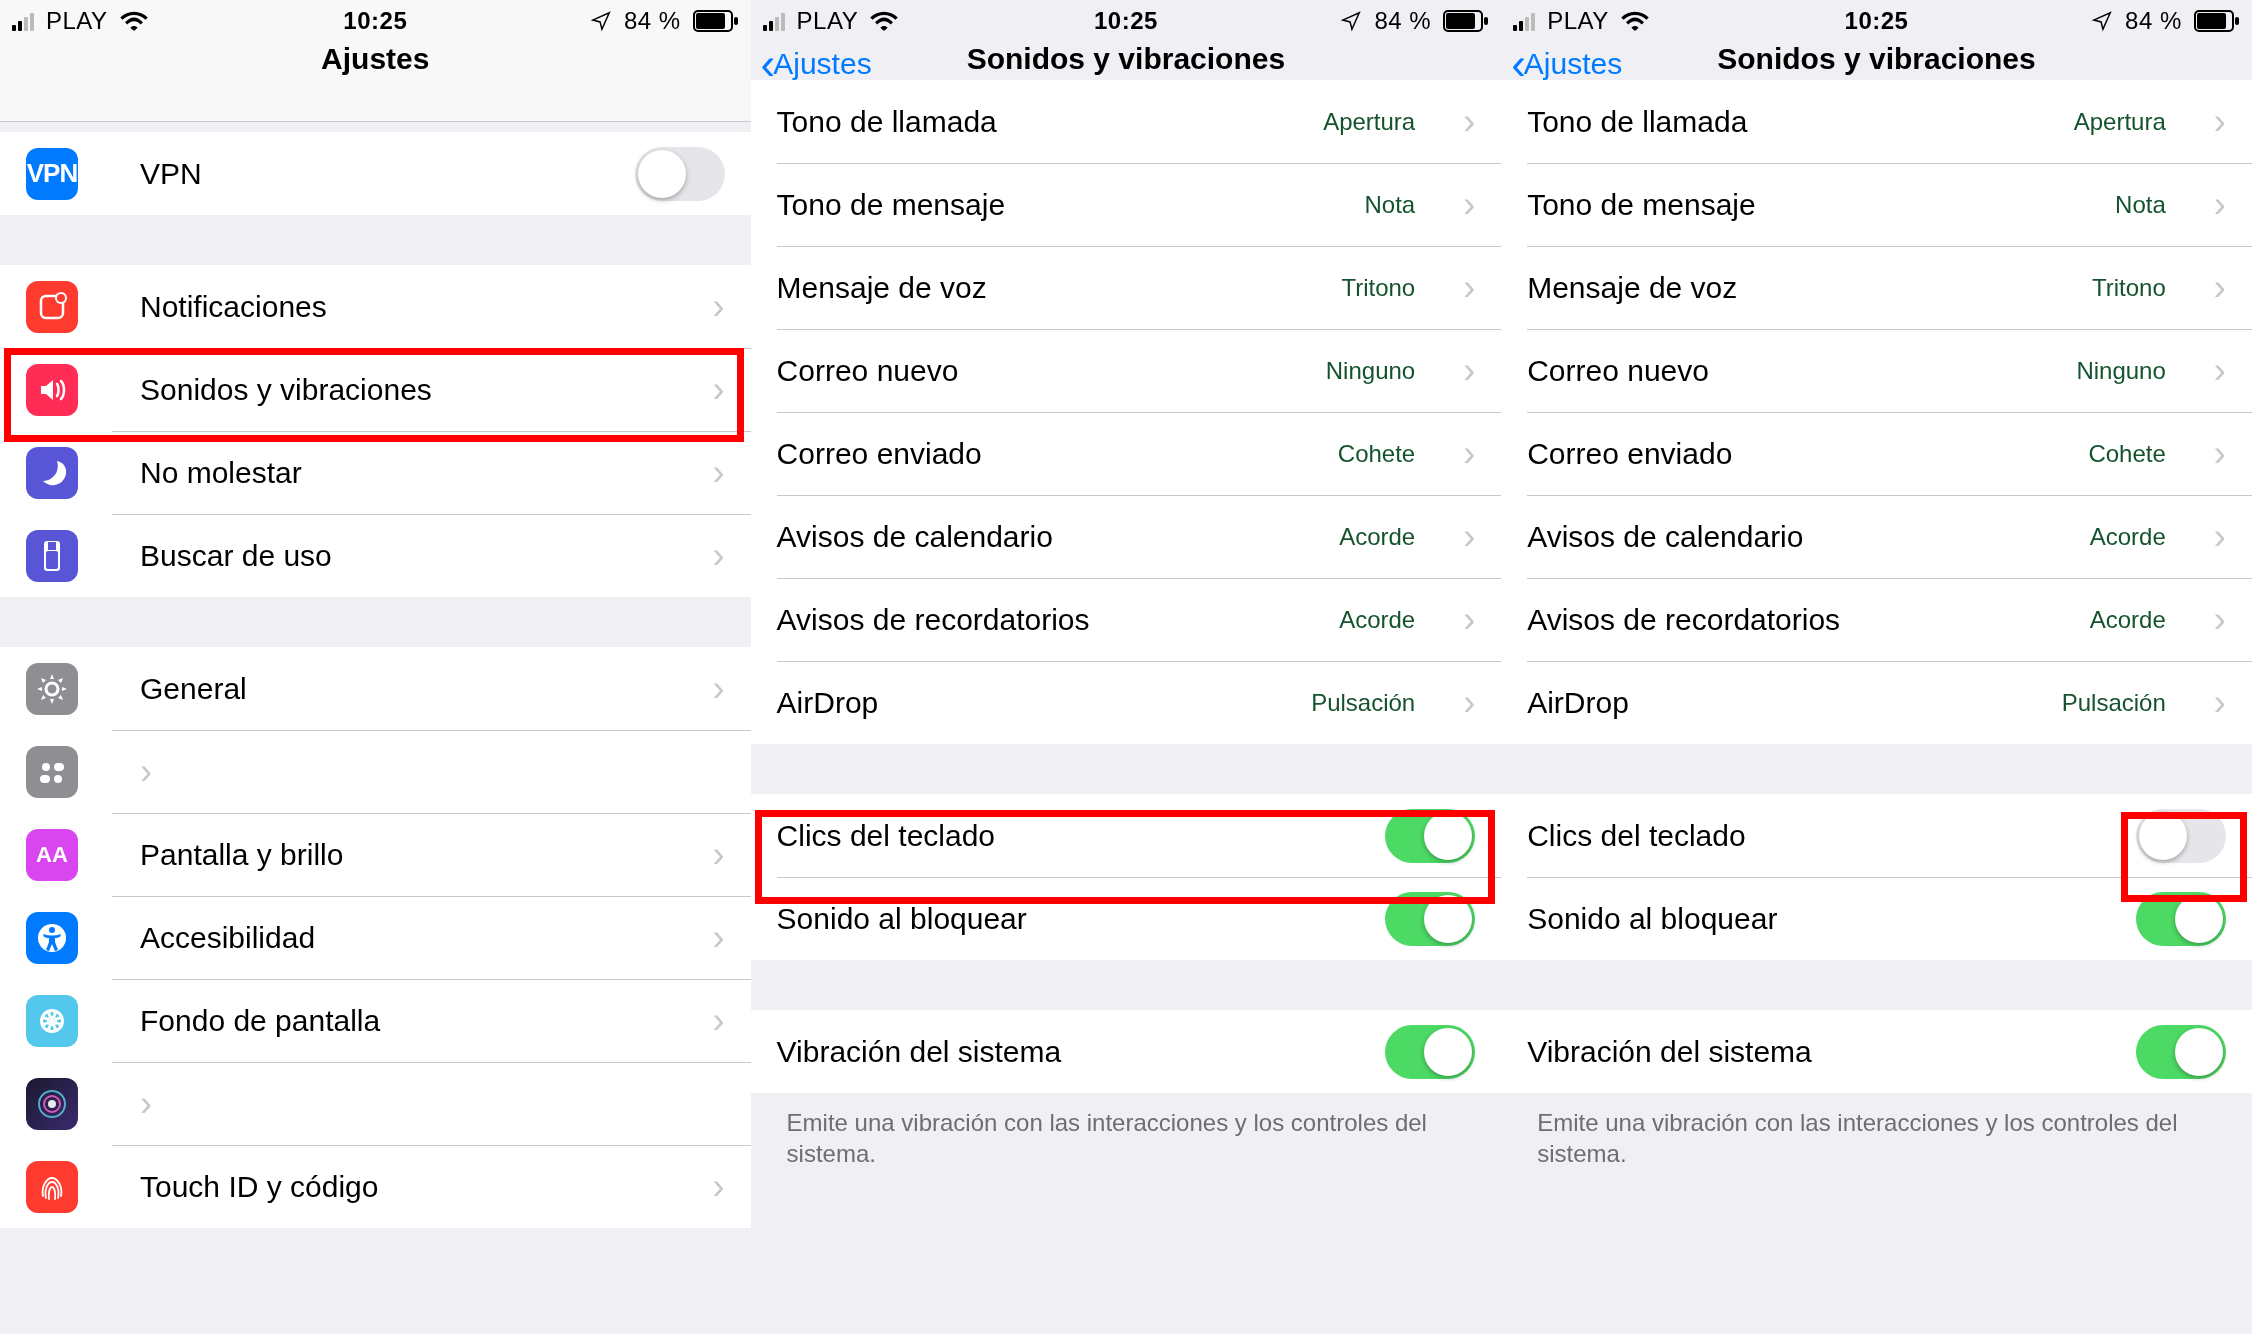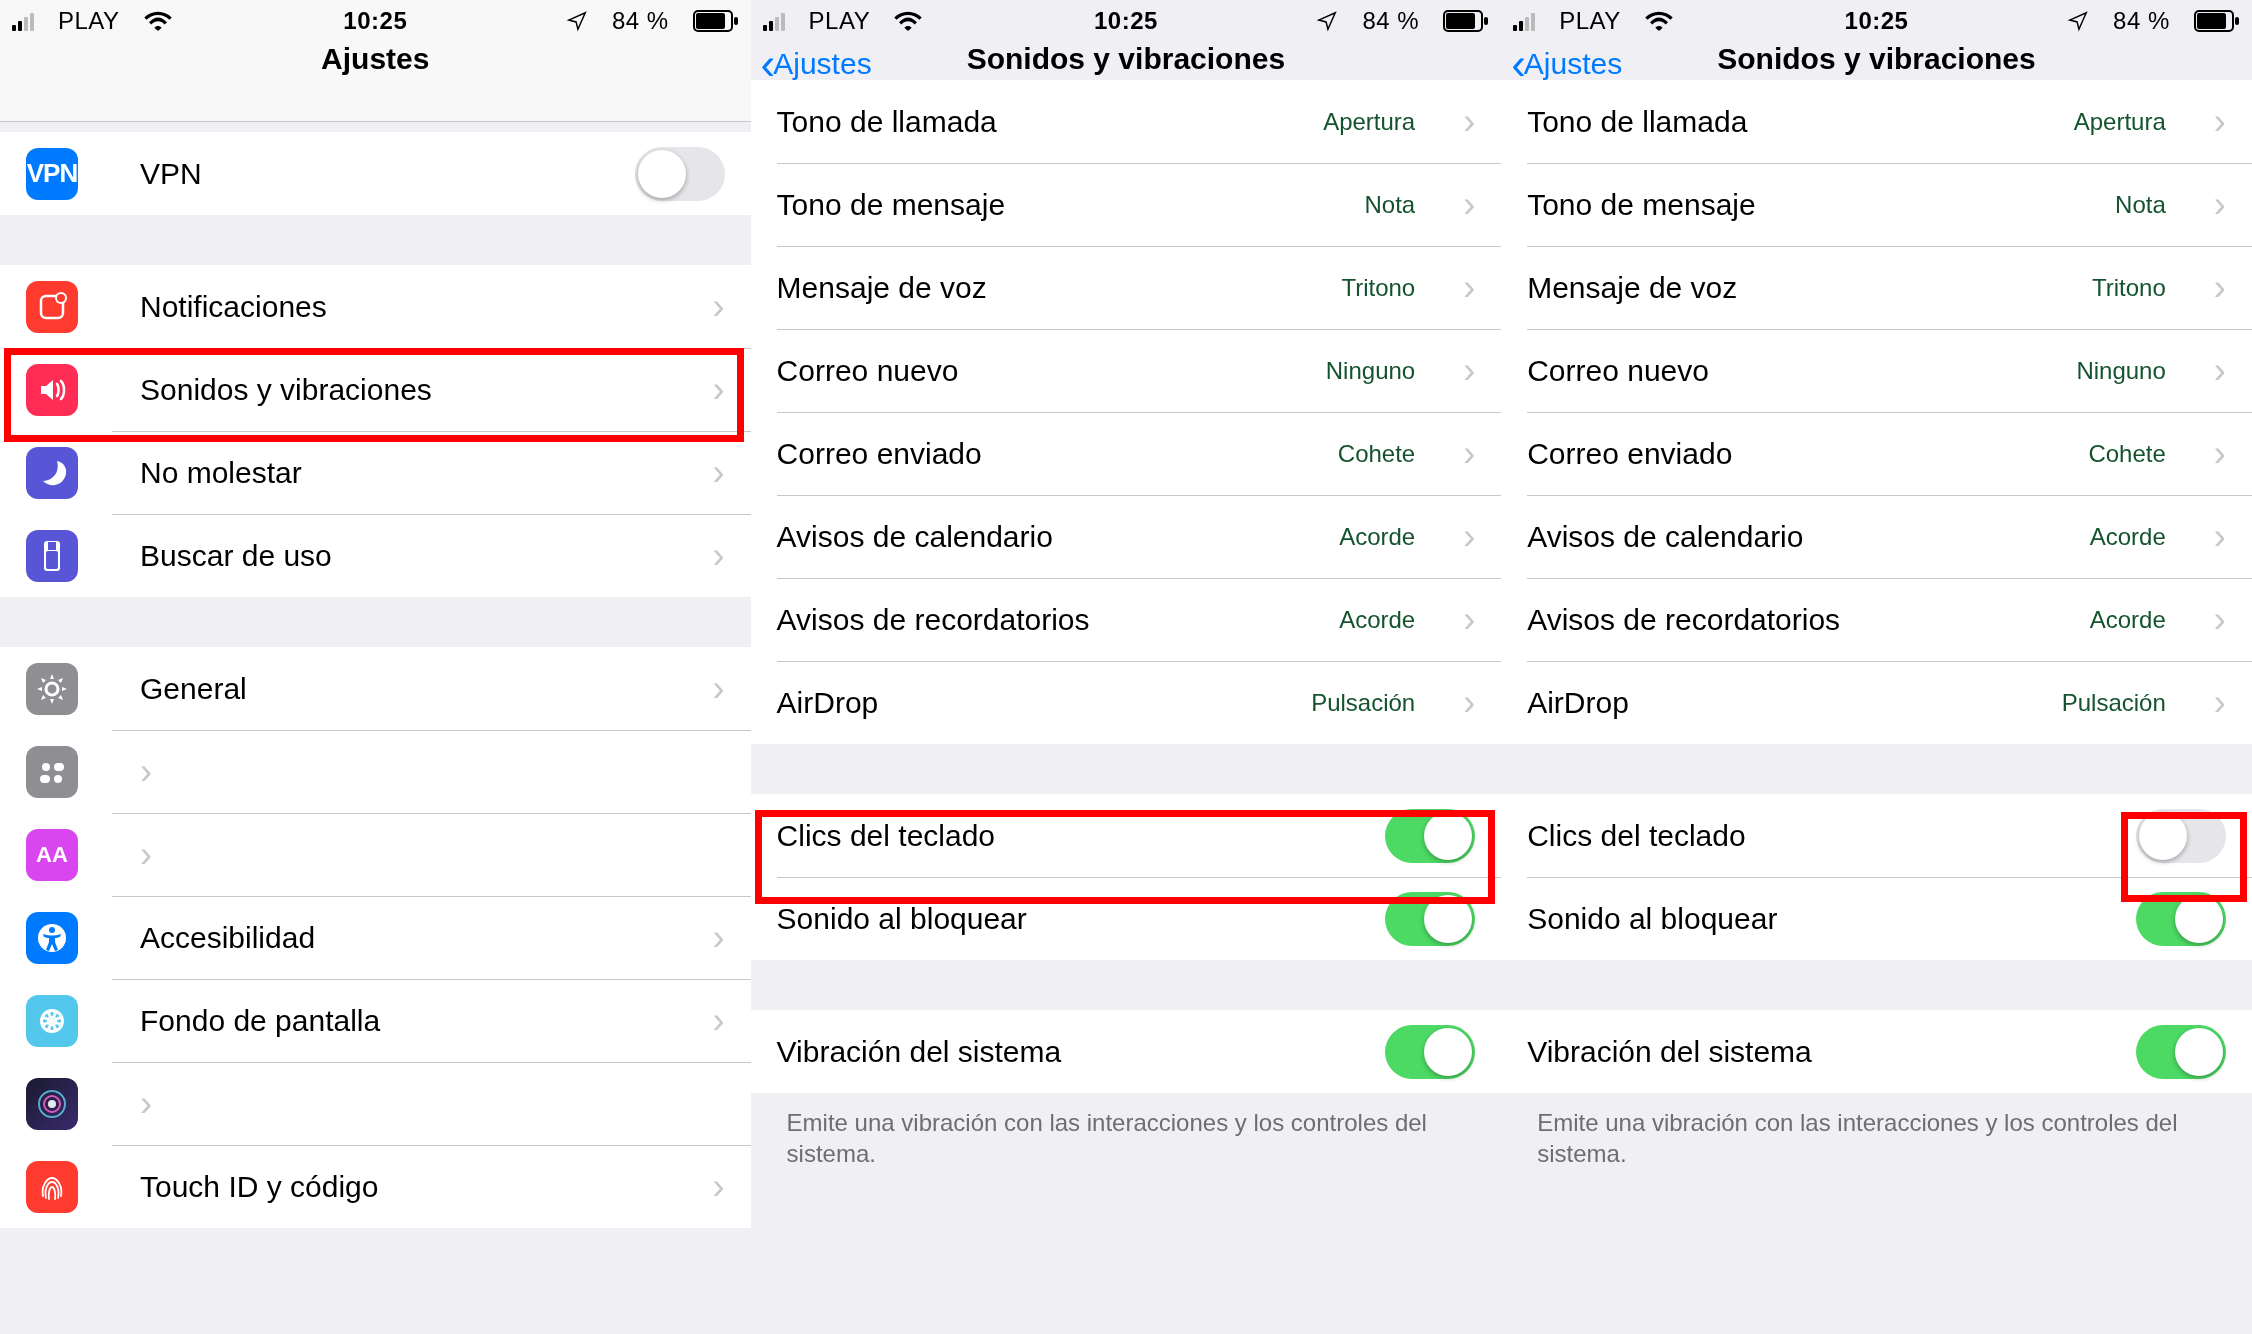--- a/index.html
+++ b/index.html
@@ -27,21 +27,21 @@
     align-items: center;
     justify-content: space-between;
     padding: 0 12px;
     font-size: 24px;
     letter-spacing: 0.5px;
     font-weight: 500;
     background: #f8f8f8;
     position: relative;
   }
   .status-bar.sound-bg { background: #efeff4; }
-  .status-left, .status-right { display: flex; align-items: center; gap: 24px; }
+  .status-left, .status-right { display: flex; align-items: center; gap: 12px; }
   .status-center {
     position: absolute;
     left: 50%;
     transform: translateX(-50%);
     font-weight: 600;
   }
   .signal-bars { display:flex; align-items:flex-end; gap:2px; height:20px;}
   .bar { width:4px; background:#000; border-radius:1px;}
   .bar.b1{height:6px;} .bar.b2{height:10px;} .bar.b3{height:14px; background:#bbb;} .bar.b4{height:18px; background:#bbb;}
 
@@ -291,20 +291,21 @@
             <circle cx="10" cy="11" r="4" fill="#fff"></circle>
             <rect x="18" y="7" width="10" height="8" rx="4" fill="#fff"></rect>
             <circle cx="22" cy="23" r="4" fill="#fff"></circle>
             <rect x="4" y="19" width="10" height="8" rx="4" fill="#fff"></rect>
           </svg>
       </div>
       <div class="chevron">›</div>
     </div>
     <div class="row">
       <div class="icon-box ic-display" style="font-size:22px;">AA</div>
+      <div class="label">Pantalla y brillo</div>
       <div class="chevron">›</div>
     </div>
     <div class="row">
       <div class="icon-box ic-access">
         <svg width="34" height="34" viewBox="0 0 34 34">
             <circle cx="17" cy="17" r="14" fill="#fff"></circle>
             <circle cx="17" cy="9" r="3" fill="#007aff"></circle>
             <path fill="#007aff" d="M8 13c6 2 12 2 18 0l-1 3c-3 1-5 1-5 1l0 4 3 8-3 1-3-7-3 7-3-1 3-8 0-4s-2 0-5-1z"></path>
           </svg>
       </div>

